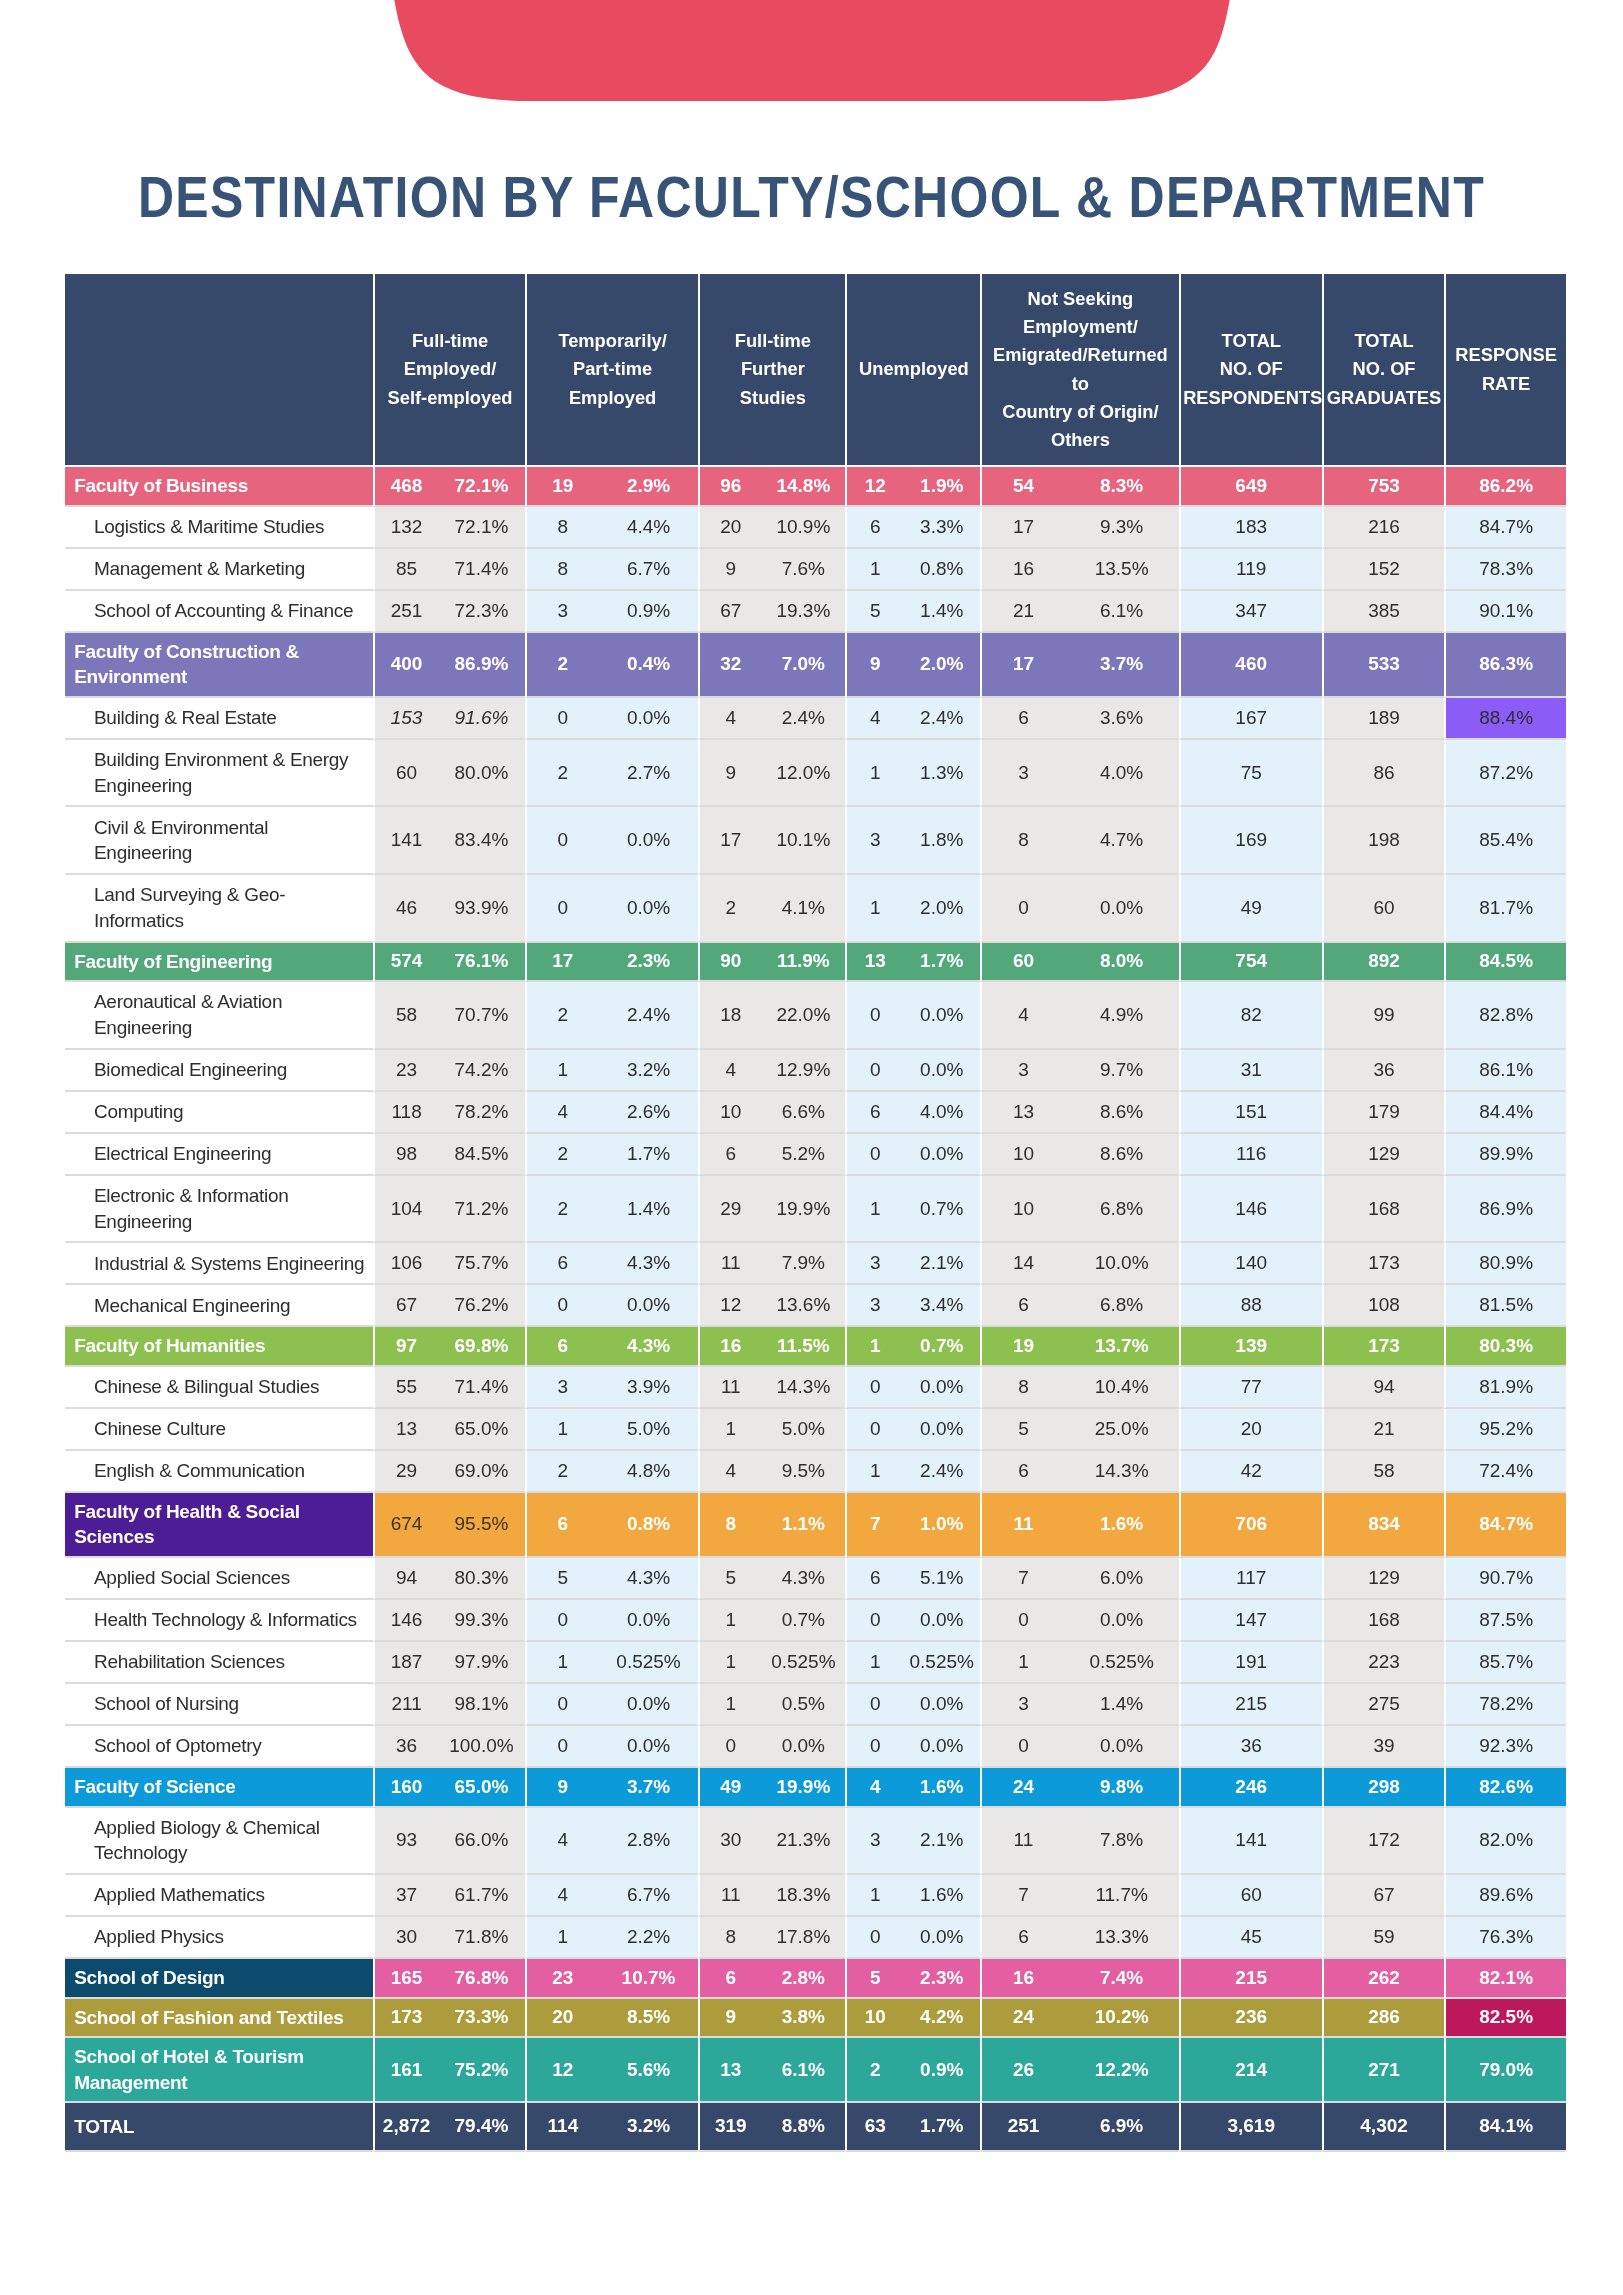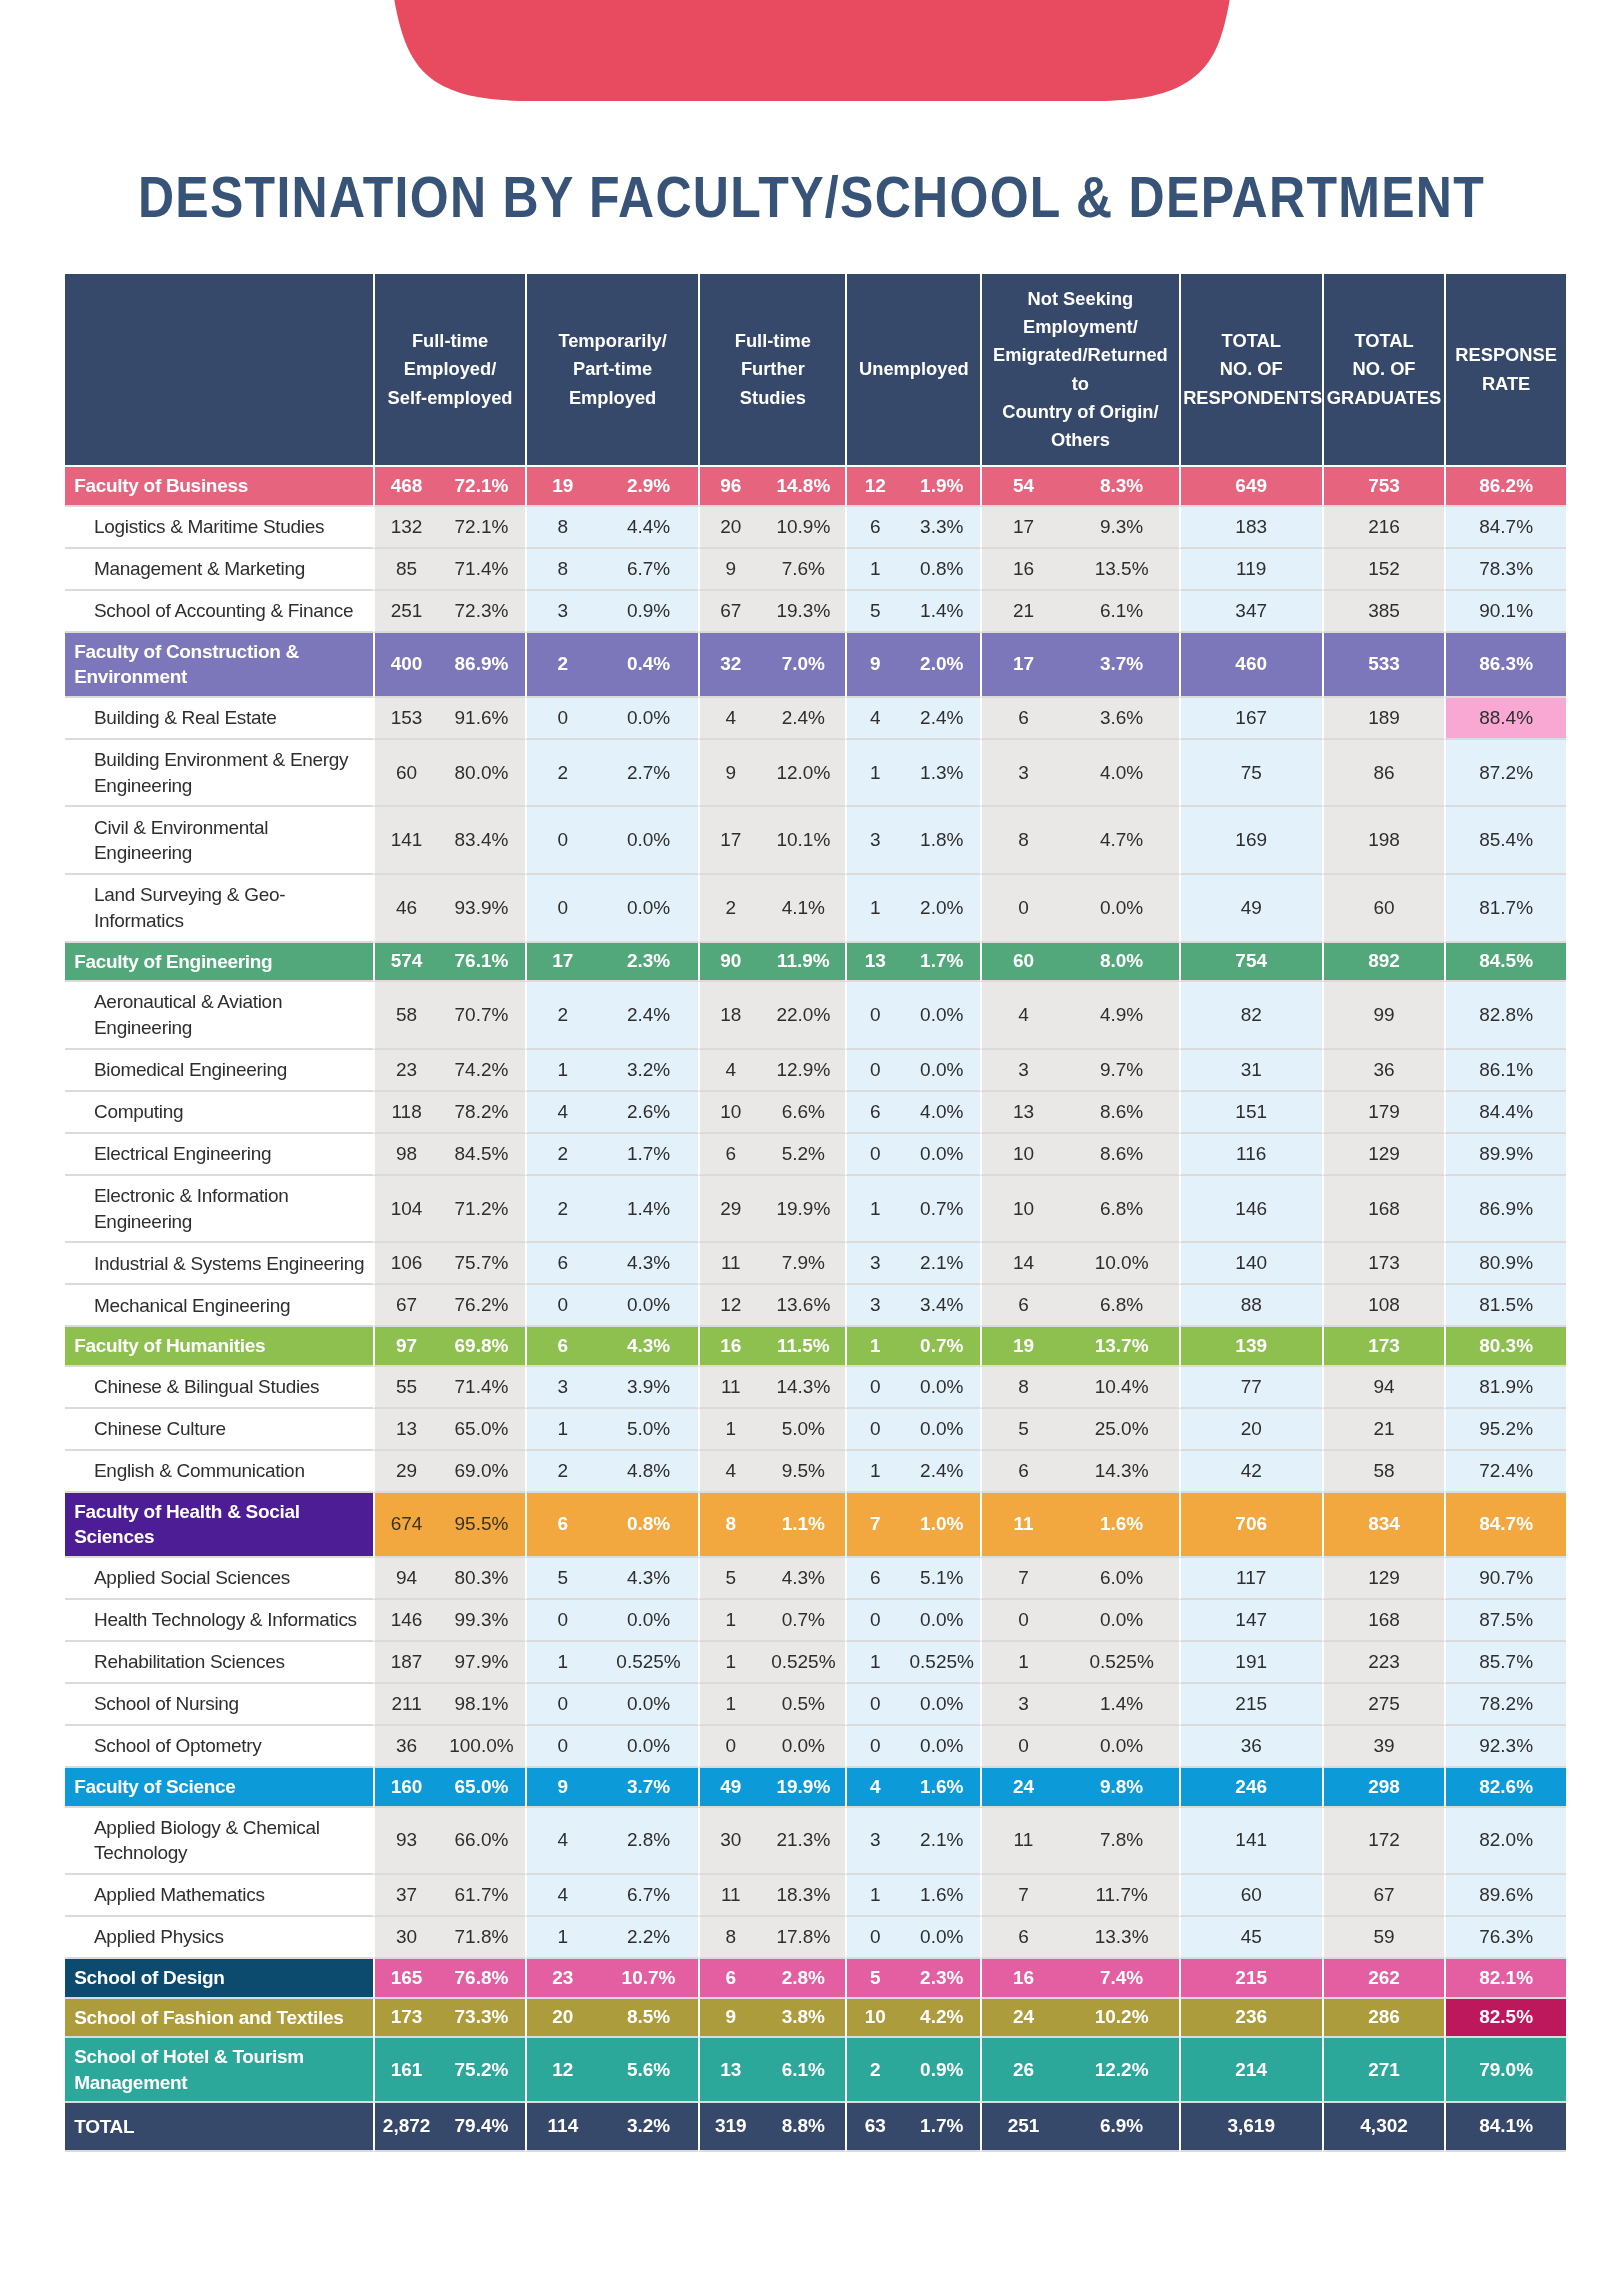--- a/index.html
+++ b/index.html
@@ -262,21 +262,21 @@
               <span class="n">17</span>
               <span class="p">3.7%</span>
             </div>
           </td>
           <td class="single" style="background: rgb(124, 118, 186);">460</td>
           <td class="single" style="background: rgb(124, 118, 186);">533</td>
           <td class="single" style="background: rgb(124, 118, 186);">86.3%</td>
         </tr>
         <tr class="row-dept">
           <td class="name">Building &amp; Real Estate</td>
-          <td class="pair" style="background: rgb(234, 232, 231);">
+          <td class="pair" style="background: rgb(234, 232, 231); font-style: italic;">
             <div class="pairwrap">
               <span class="n">153</span>
               <span class="p">91.6%</span>
             </div>
           </td>
           <td class="pair" style="background: rgb(227, 241, 250);">
             <div class="pairwrap">
               <span class="n">0</span>
               <span class="p">0.0%</span>
             </div>
@@ -294,21 +294,21 @@
             </div>
           </td>
           <td class="pair" style="background: rgb(234, 232, 231);">
             <div class="pairwrap">
               <span class="n">6</span>
               <span class="p">3.6%</span>
             </div>
           </td>
           <td class="single" style="background: rgb(227, 241, 250);">167</td>
           <td class="single" style="background: rgb(234, 232, 231);">189</td>
-          <td class="single" style="background: #f9a8d4; text-align: center;">88.4%</td>
+          <td class="single" style="background: #8b5cf6; text-align: center;">88.4%</td>
         </tr>
         <tr class="row-dept">
           <td class="name">Building Environment &amp; Energy Engineering</td>
           <td class="pair" style="background: rgb(234, 232, 231);">
             <div class="pairwrap">
               <span class="n">60</span>
               <span class="p">80.0%</span>
             </div>
           </td>
           <td class="pair" style="background: rgb(227, 241, 250);">

